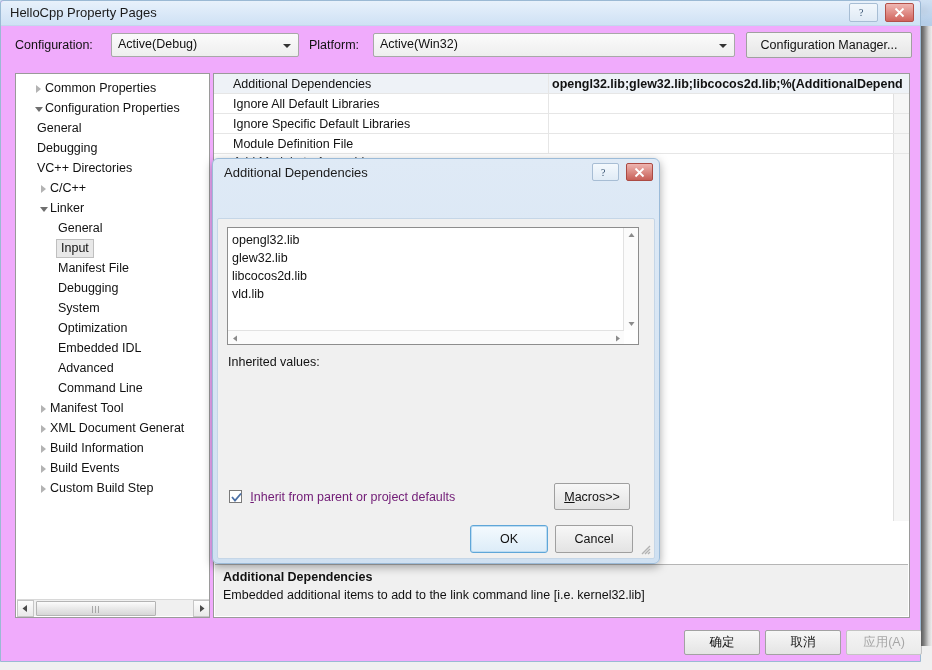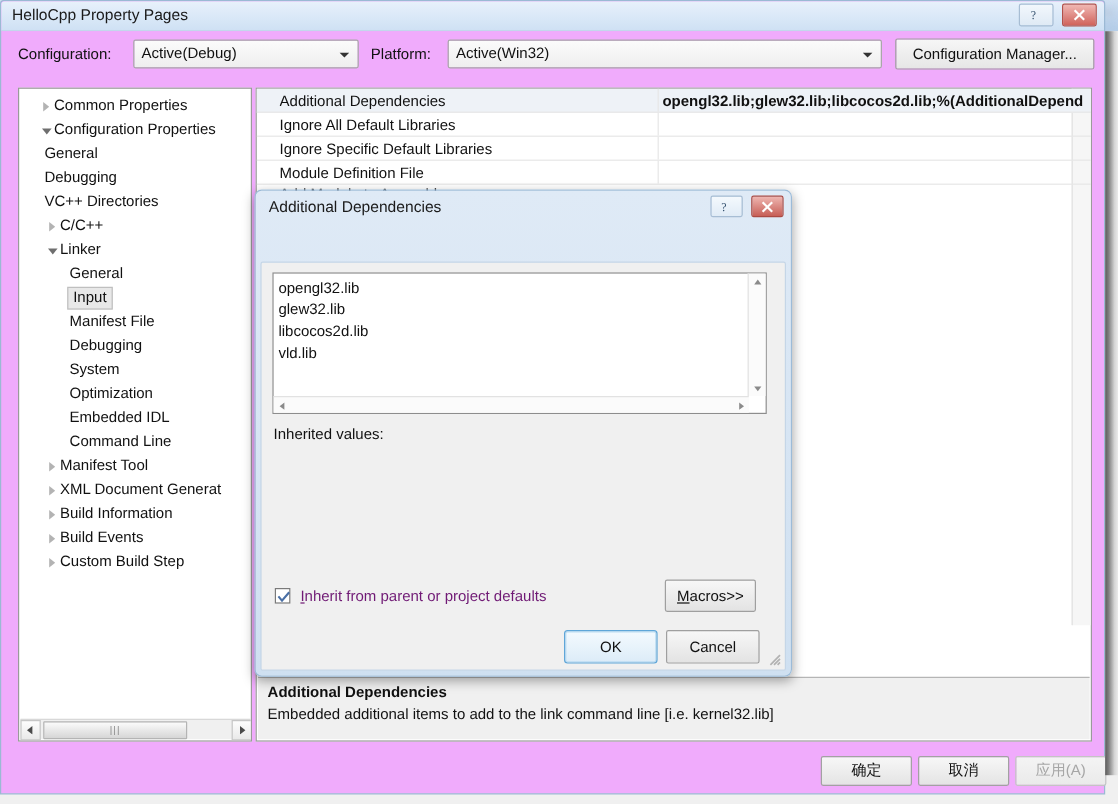--- a/index.html
+++ b/index.html
@@ -381,20 +381,21 @@
         <div class="tnode ind1"><span class="tw" style="width: 0px;"></span><span class="tlabel">VC++ Directories</span></div>
         <div class="tnode ind1"><span class="tw"><span class="arrow-right"></span></span><span class="tlabel">C/C++</span></div>
         <div class="tnode ind1"><span class="tw"><span class="arrow-down"></span></span><span class="tlabel">Linker</span></div>
         <div class="tnode ind2"><span class="tw" style="width: 0px;"></span><span class="tlabel">General</span></div>
         <div class="tnode ind2 sel"><span class="tw" style="width: 0px;"></span><span class="tlabel">Input</span></div>
         <div class="tnode ind2"><span class="tw" style="width: 0px;"></span><span class="tlabel">Manifest File</span></div>
         <div class="tnode ind2"><span class="tw" style="width: 0px;"></span><span class="tlabel">Debugging</span></div>
         <div class="tnode ind2"><span class="tw" style="width: 0px;"></span><span class="tlabel">System</span></div>
         <div class="tnode ind2"><span class="tw" style="width: 0px;"></span><span class="tlabel">Optimization</span></div>
         <div class="tnode ind2"><span class="tw" style="width: 0px;"></span><span class="tlabel">Embedded IDL</span></div>
+        <div class="tnode ind2"><span class="tw" style="width: 0px;"></span><span class="tlabel">Advanced</span></div>
         <div class="tnode ind2"><span class="tw" style="width: 0px;"></span><span class="tlabel">Command Line</span></div>
         <div class="tnode ind1"><span class="tw"><span class="arrow-right"></span></span><span class="tlabel">Manifest Tool</span></div>
         <div class="tnode ind1"><span class="tw"><span class="arrow-right"></span></span><span class="tlabel">XML Document Generat</span></div>
         <div class="tnode ind1"><span class="tw"><span class="arrow-right"></span></span><span class="tlabel">Build Information</span></div>
         <div class="tnode ind1"><span class="tw"><span class="arrow-right"></span></span><span class="tlabel">Build Events</span></div>
         <div class="tnode ind1"><span class="tw"><span class="arrow-right"></span></span><span class="tlabel">Custom Build Step</span></div>
       </div>
     <div id="tree-hscroll">
       <div class="sbtn left">
         <svg width="7" height="7" viewBox="0 0 7 7">

